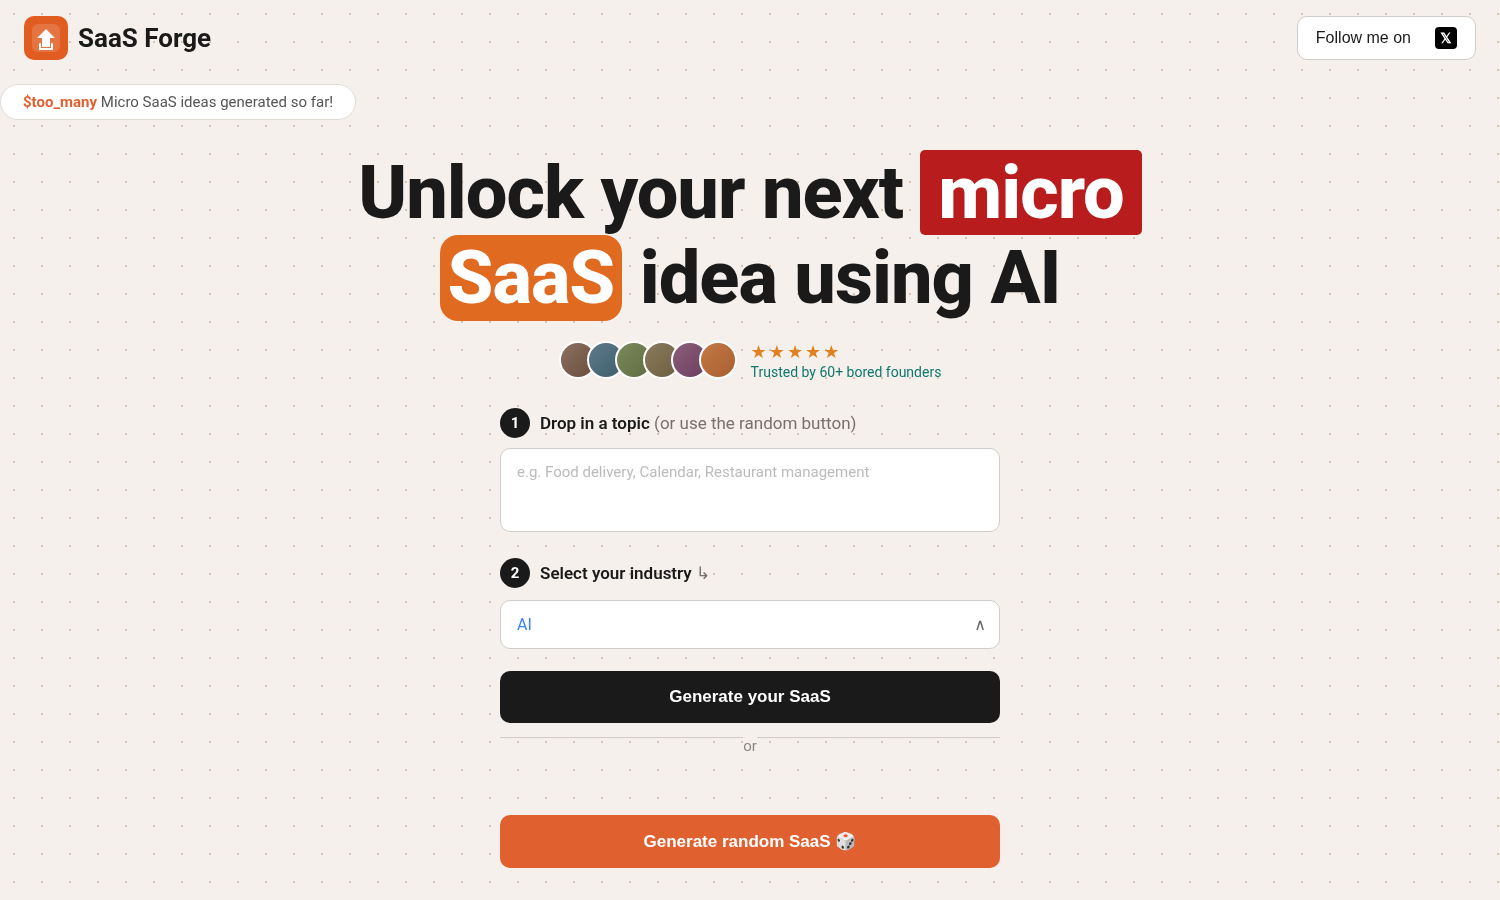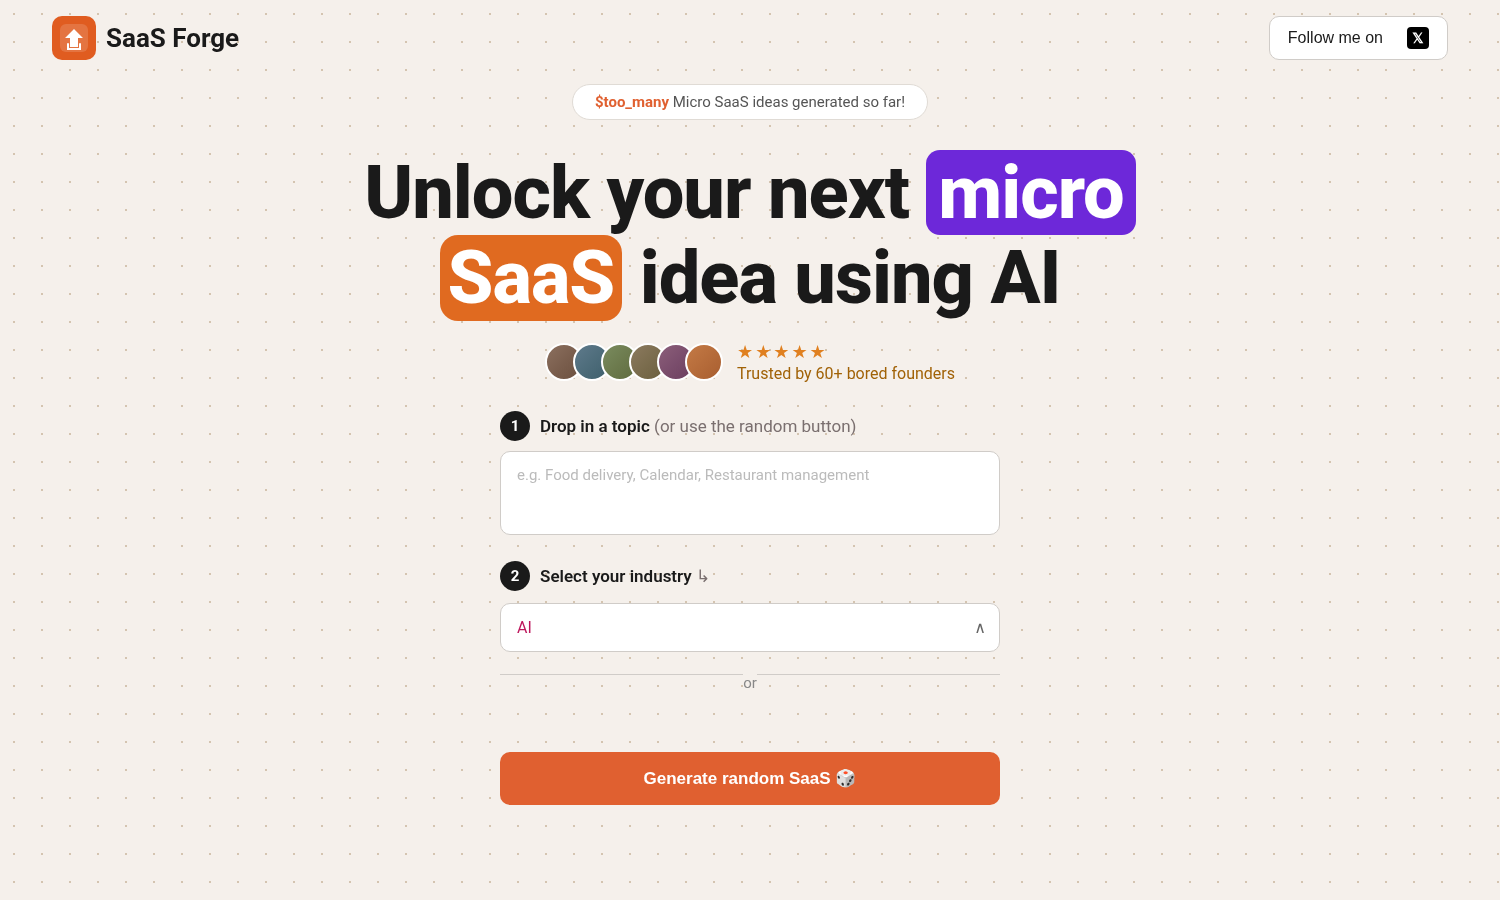--- a/index.html
+++ b/index.html
@@ -17,21 +17,21 @@
       background-size: 28px 28px;
       overflow: hidden;
       position: relative;
     }
 
     
     .header {
       display: flex;
       align-items: center;
       justify-content: space-between;
-      padding: 16px 52px;
+      padding: 16px 24px;
       background: transparent;
     }
 
     .logo-area {
       display: flex;
       align-items: center;
       gap: 10px;
     }
 
     .logo-icon {
@@ -68,21 +68,20 @@
       align-items: center;
       justify-content: center;
       color: white;
       font-size: 14px;
       font-weight: 700;
     }
 
     
     .banner {
       display: flex;
-      justify-content: center;
       margin: 8px 0 30px;
     }
 
     .banner-pill {
       background: white;
       border: 1.5px solid #e0dbd5;
       border-radius: 20px;
       padding: 8px 22px;
       font-size: 15px;
       color: #555;
@@ -111,24 +110,24 @@
     .hero-line2 {
       font-size: 74px;
       font-weight: 800;
       color: #1a1a1a;
       line-height: 1.1;
       letter-spacing: -1px;
     }
 
     .badge-micro {
       display: inline-block;
-      background: #6d28d9;
-      color: white;
-      border-radius: 14px;
-      padding: 2px 12px;
+      background: #b91c1c;
+      color: white;
+      border-radius: 5px;
+      padding: 2px 18px;
       font-size: 74px;
       font-weight: 800;
       letter-spacing: -1px;
     }
 
     .badge-saas {
       display: inline-block;
       background: #e06a20;
       color: white;
       border-radius: 18px;
@@ -189,22 +188,22 @@
       display: flex;
       gap: 2px;
     }
 
     .star {
       color: #e08020;
       font-size: 18px;
     }
 
     .trust-text {
-      font-size: 16px;
-      color: #a16207;
+      font-size: 14px;
+      color: #0f766e;
     }
 
     
     .main-content {
       max-width: 540px;
       margin: 0 auto;
       padding: 0 20px;
     }
 
     .step-label {
@@ -266,21 +265,21 @@
       position: relative;
       margin-bottom: 22px;
     }
 
     .select-wrapper select {
       width: 100%;
       padding: 14px 16px;
       border: 1.5px solid #d0ccc8;
       border-radius: 10px;
       font-size: 16px;
-      color: #be185d;
+      color: #3b82f6;
       background: white;
       appearance: none;
       outline: none;
       cursor: pointer;
       font-family: inherit;
     }
 
     .select-chevron {
       position: absolute;
       right: 14px;
@@ -420,20 +419,23 @@
       <option>Education</option>
       <option>E-commerce</option>
       <option>Real Estate</option>
       <option>Marketing</option>
       <option>Travel</option>
     </select>
     <span class="select-chevron">∧</span>
   </div>
 
   
+  <button class="btn-generate">
+    <span>Generate your SaaS</span>
+  </button>
 
   
   <div class="or-divider">
     <hr>
     <span>or</span>
     <hr>
   </div>
 
   
   <button class="btn-random">

